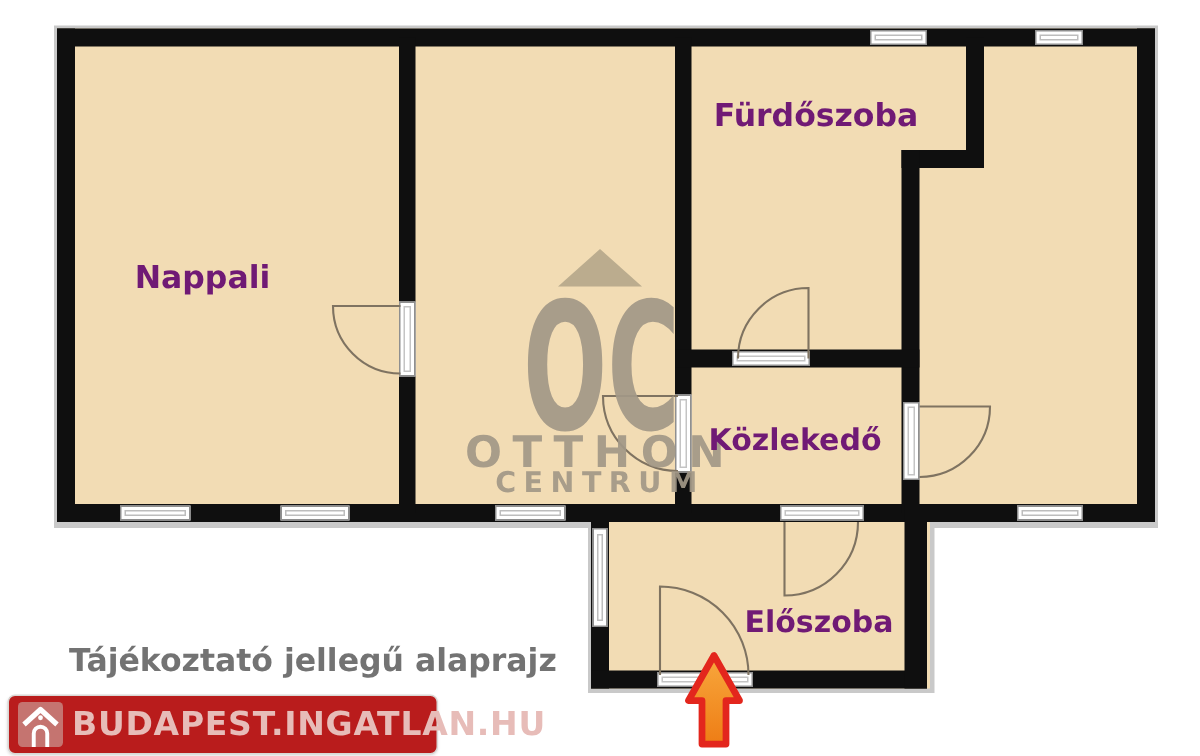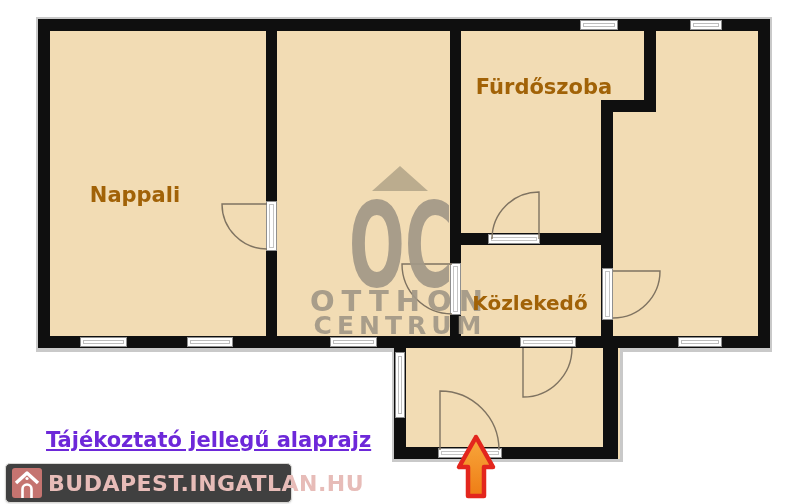--- a/index.html
+++ b/index.html
@@ -9,35 +9,35 @@
   .edge{position:absolute;background:#c9c9c9;}
   .fill{position:absolute;background:#f2dcb4;}
   .wall{position:absolute;background:#0f0f0f;}
   
   .win,.door{position:absolute;background:#ffffff;border:1px solid #8f8f8f;box-sizing:border-box;}
   .win::before{content:"";position:absolute;left:2px;right:2px;top:2px;bottom:2px;border:1px solid #bdbdbd;}
   .win.v::before{left:2px;right:2px;top:3px;bottom:3px;}
   .door::before{content:"";position:absolute;left:2px;right:2px;top:2px;bottom:2px;border:1px solid #c4c4c4;}
   
   .room-label{position:absolute;transform:translate(-50%,-50%);white-space:nowrap;
-              font-weight:bold;color:#a16207;font-size:21px;margin-top:10px;}
+              font-weight:bold;color:#701a75;font-size:21px;}
   .room-label.small{font-size:20px;}
   
   .wm{position:absolute;color:#a29887;opacity:.92;font-weight:bold;text-align:center;white-space:nowrap;}
   #wm-roof{position:absolute;left:372px;top:166px;width:0;height:0;opacity:.75;
            border-left:28px solid transparent;border-right:28px solid transparent;
            border-bottom:25px solid #a89c82;}
   #wm-oc{left:256px;top:186px;width:290px;font-size:118px;line-height:1.0;
          transform:scaleX(.56);transform-origin:50% 0;}
   #wm-l1{left:300px;top:284px;width:200px;font-size:29px;letter-spacing:7px;}
-  #wm-l2{left:300px;top:311px;width:200px;font-size:25px;letter-spacing:5px;}
+  #wm-l2{left:300px;top:311px;width:200px;font-size:19px;letter-spacing:5px;}
   
-  #caption{position:absolute;left:46px;top:428px;font-size:21px;font-weight:bold;color:#6d28d9;text-decoration:underline;}
+  #caption{position:absolute;left:46px;top:428px;font-size:21px;font-weight:bold;color:#737373;}
   
-  #logo{position:absolute;left:5px;top:463px;width:287px;height:40px;background:#404040;
+  #logo{position:absolute;left:5px;top:463px;width:287px;height:40px;background:#b91c1c;
         border:1px solid #d9d8d5;border-radius:5px;box-shadow:0 1px 2px rgba(0,0,0,.12);
         display:flex;align-items:center;box-sizing:border-box;}
   #logo-text{color:#e7bcb8;font-weight:bold;font-size:22px;letter-spacing:.5px;margin-left:6px;}
   svg{position:absolute;left:0;top:0;}
 </style>
 </head>
 <body>
 
 <div id="stage">
 
@@ -88,20 +88,21 @@
   </svg>
 
   <div id="wm-roof"></div>
   <div class="wm" id="wm-oc">OC</div>
   <div class="wm" id="wm-l1">OTTHON</div>
   <div class="wm" id="wm-l2">CENTRUM</div>
 
   <div class="room-label" style="left:135px;top:185px;text-align:right;">Nappali</div>
   <div class="room-label" style="left:544px;top:77px;">Fürdőszoba</div>
   <div class="room-label small" style="left:530px;top:293px;">Közlekedő</div>
+  <div class="room-label small" style="left:546px;top:414px;">Előszoba</div>
 
   <svg width="800" height="504">
     <defs>
       <linearGradient id="agrad" x1="0" y1="0" x2="0" y2="1">
         <stop offset="0" stop-color="#f8a83d"></stop>
         <stop offset="1" stop-color="#ee7d15"></stop>
       </linearGradient>
     </defs>
     <polygon points="476,437 459,467 468,467 468,496 484,496 484,467 493,467" fill="url(#agrad)" stroke="#e3261d" stroke-width="4.5" stroke-linejoin="round"></polygon>
   </svg>

